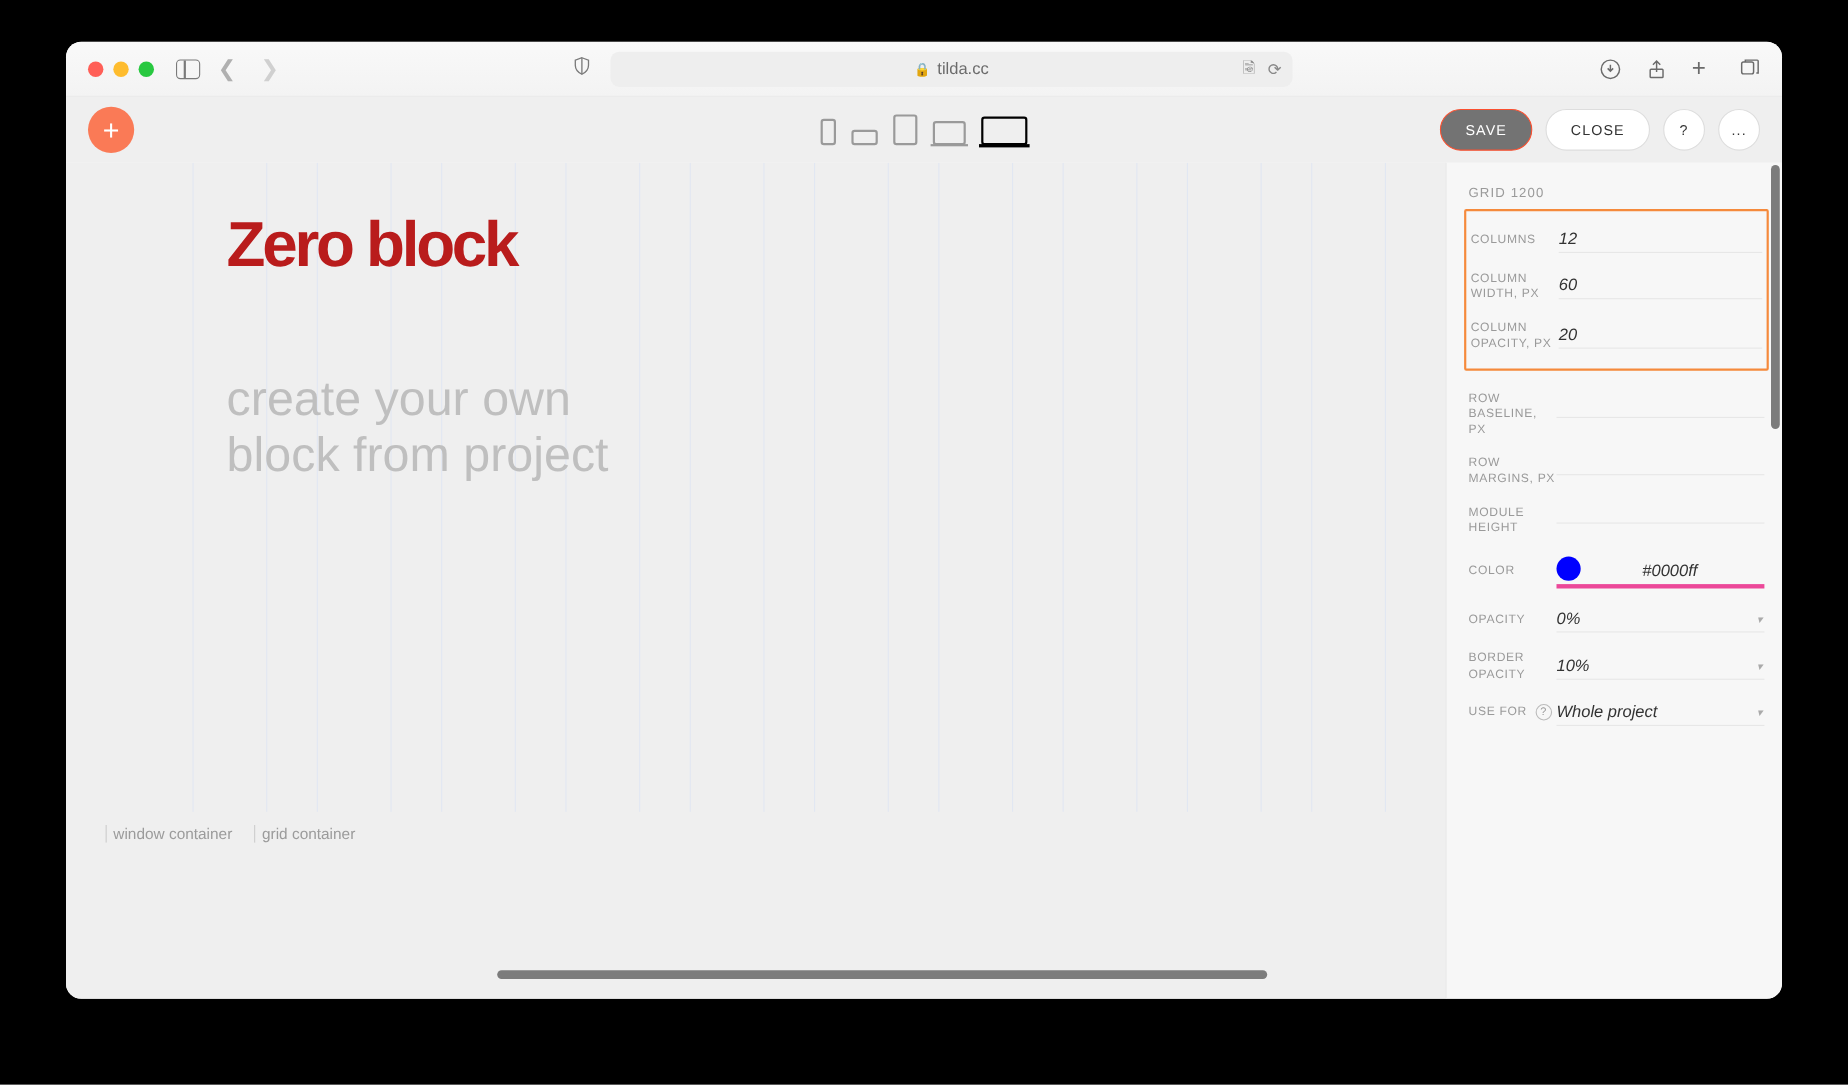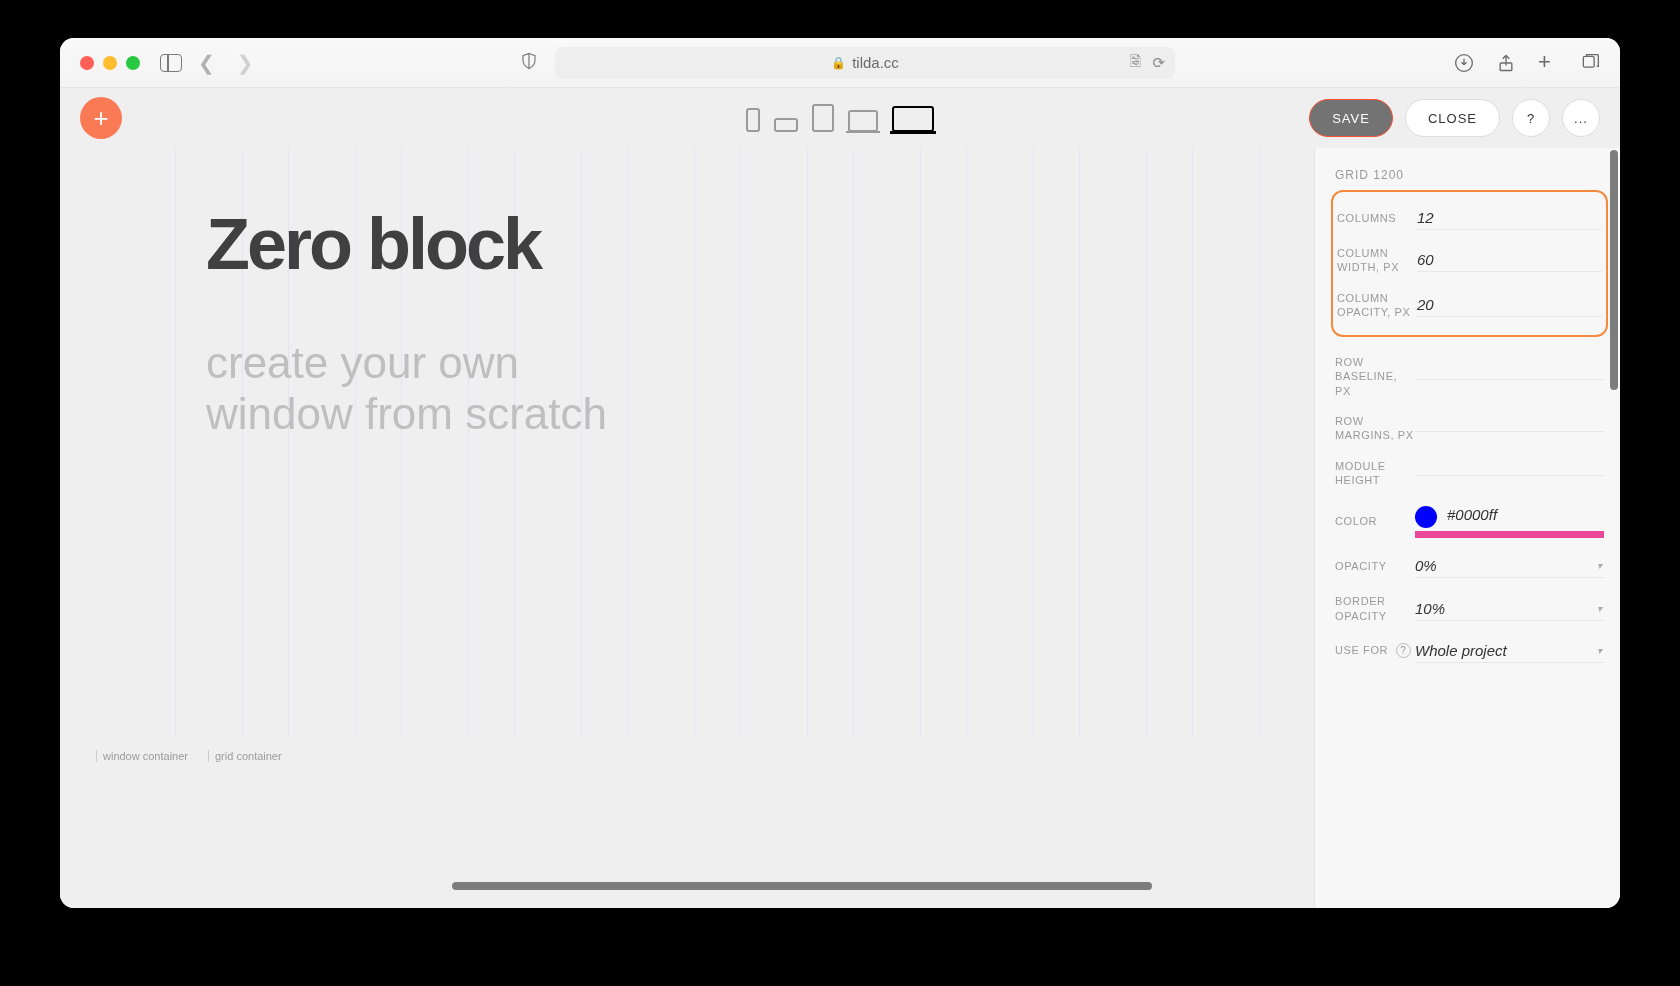--- a/index.html
+++ b/index.html
@@ -39,30 +39,30 @@
 .pill{ height:38px; border-radius:19px; display:flex; align-items:center; justify-content:center; font-size:13px; letter-spacing:1px; font-weight:500; padding:0 22px; border:1px solid #ddd; background:#fff; color:#333;}
 .pill.save{ background:#737373; border-color:#fa5030; color:#fff;}
 .pill.small{ padding:0; width:38px;}
 
 
 .workspace{ position:absolute; top:110px; left:0; right:306px; bottom:0; background:#efefef; overflow:hidden;}
 .canvas{ position:absolute; left:12px; top:0; width:1140px; height:580px; background:#fff;}
 .column-guides{ position:absolute; left:115px; top:0; bottom:170px; display:flex;}
 .column-guides div{ width:68px; height:100%; border-left:1px solid #e1e7f2; border-right:1px solid #e1e7f2; margin-right:45px;}
 .column-guides div:last-child{margin-right:0;}
-.heading{ position:absolute; left:134px; top:55px; font-size:72px; font-weight:800; letter-spacing:-3px; color:#404040;}
+.heading{ position:absolute; left:134px; top:41px; font-size:58px; font-weight:800; letter-spacing:-3px; color:#b91c1c;}
 .subheading{ position:absolute; left:134px; top:190px; font-size:44px; color:#bfbfbf; line-height:1.15; font-weight:400;}
-.footer-labels{ position:absolute; left:16px; top:602px; display:flex; gap:20px; font-size:11px; color:#9b9b9b;padding-left:20px;}
+.footer-labels{ position:absolute; left:16px; top:602px; display:flex; gap:20px; font-size:14px; color:#9b9b9b;padding-left:20px;}
 .footer-labels span{ border-left:1px solid #ccc; padding-left:6px;}
 .bottom-scroll{ position:absolute; bottom:18px; left:392px; width:700px; height:8px; background:#7c7c7c; border-radius:4px;}
 
 
 .panel{ position:absolute; top:110px; right:0; width:306px; bottom:0; background:#f7f7f7; border-left:1px solid #e5e5e5; padding:20px 16px 20px 20px; overflow:hidden;}
 .panel-title{ font-size:12px; letter-spacing:1px; color:#9a9a9a; margin-bottom:14px;}
-.highlight-box{ border:2px solid #f58a3c; border-radius:12px; padding:6px 4px 8px 4px; margin:-6px -4px 10px -4px;}
+.highlight-box{ border:2px solid #f58a3c; border-radius:2px; padding:6px 4px 8px 4px; margin:-6px -4px 10px -4px;}
 .field{ display:flex; align-items:center; padding:8px 0;}
 .field .label{ width:80px; font-size:11px; letter-spacing:.6px; color:#9a9a9a; line-height:1.3;}
 .field .value{ flex:1; font-size:15px; color:#333; border-bottom:1px solid #e7e7e7; padding:3px 0; position:relative;font-style:italic;}
 .field .chev{ position:absolute; right:2px; top:6px; color:#aaa; font-size:10px;}
 .help{ display:inline-flex; width:15px;height:15px;border:1px solid #bbb;border-radius:50%;font-size:10px;align-items:center;justify-content:center;color:#999;margin-left:4px;}
 .swatch{ width:22px; height:22px; border-radius:50%; background:#0000ff; display:inline-block; vertical-align:middle; margin-right:10px;}
 .right-scroll{ position:absolute; right:2px; top:112px; width:8px; height:240px; background:#7c7c7c; border-radius:4px;}
 </style>
 </head>
 <body>
@@ -140,21 +140,21 @@
         <div></div>
         <div></div>
         <div></div>
         <div></div>
         <div></div>
     </div>
     <div class="canvas" style="background:transparent;">
       <div class="heading">Zero block</div>
       <div class="subheading">
         <span>create your own</span><br>
-        <span>window from scratch</span>
+        <span>block from project</span>
       </div>
     </div>
     <div style="position:absolute;left:12px;top:0;width:1140px;height:580px;background:#fff;z-index:-1;"></div>
     <div class="footer-labels">
       <span>window container</span>
       <span>grid container</span>
     </div>
     <div class="bottom-scroll"></div>
   </div>
 
@@ -184,21 +184,21 @@
       <div class="label">ROW MARGINS, PX</div>
       <div class="value"></div>
     </div>
     <div class="field">
       <div class="label">MODULE HEIGHT</div>
       <div class="value"></div>
     </div>
 
     <div class="field">
       <div class="label">COLOR</div>
-      <div class="value" style="border-bottom:7px solid #ec4899;display:flex;align-items:flex-start;">
+      <div class="value" style="border-bottom:4px solid #ec4899;display:flex;align-items:flex-end;gap:46px;">
         <span class="swatch"></span>
         <span>#0000ff</span>
       </div>
     </div>
 
     <div class="field">
       <div class="label">OPACITY</div>
       <div class="value">
         <span>0%</span>
         <span class="chev">▾</span>

